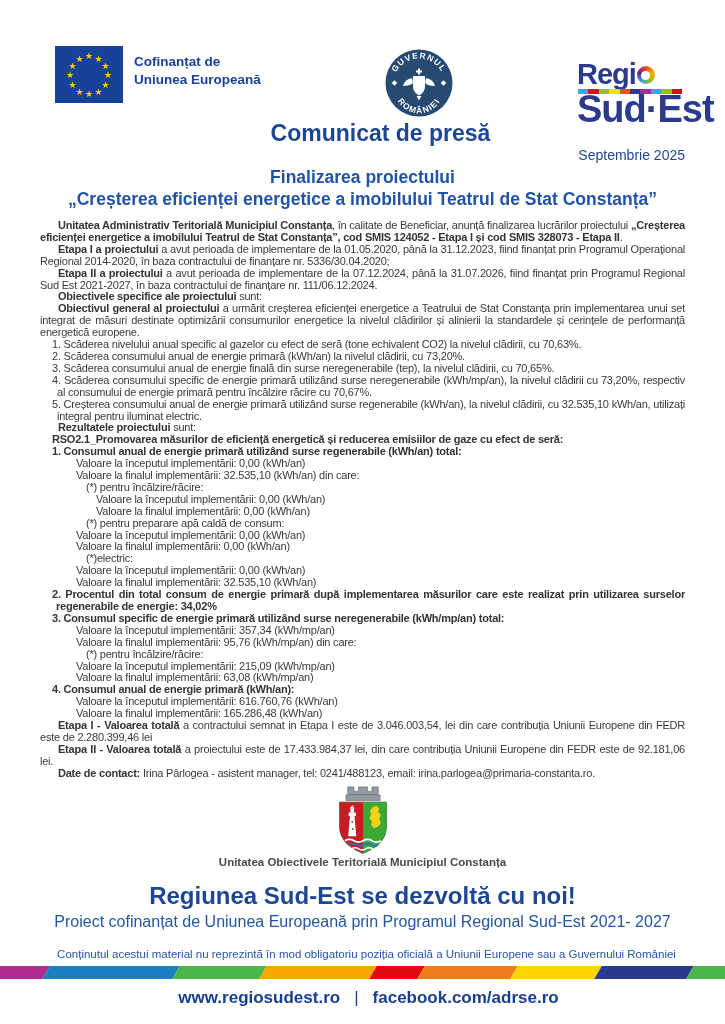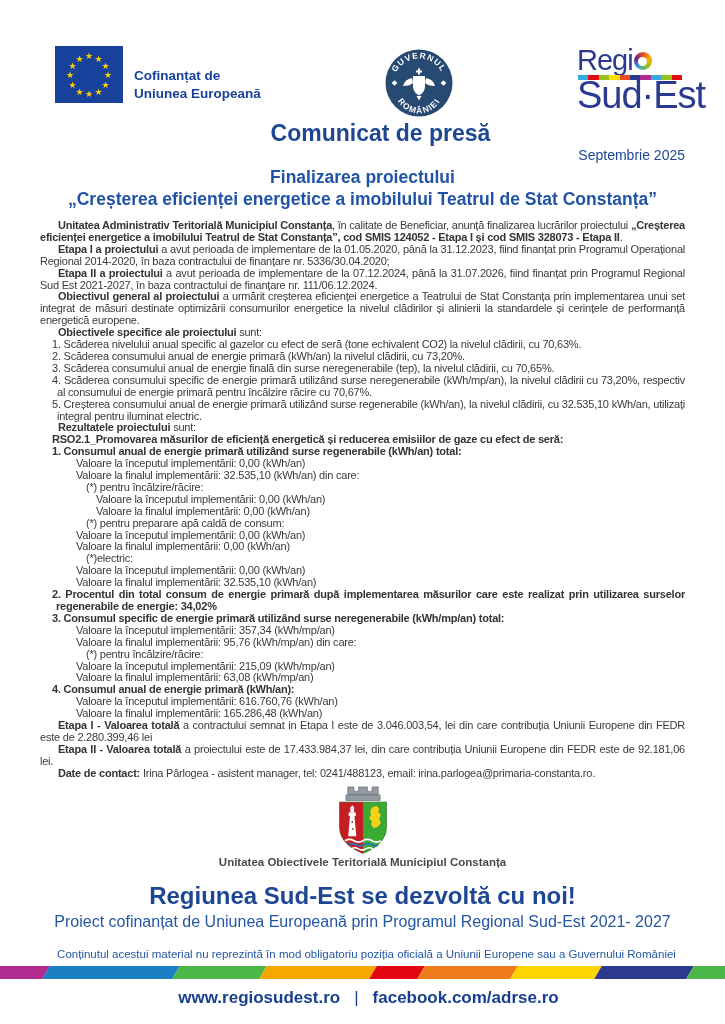--- a/index.html
+++ b/index.html
@@ -5,23 +5,23 @@
   html,body { margin:0; padding:0; background:#e8e8e8; }
   .page {
     position:relative; width:725px; height:1024px; margin:0 auto;
     background:#ffffff; overflow:hidden;
     font-family:"Liberation Sans", sans-serif; color:#3a3a3a;
   }
   
   .hdr { position:absolute; top:46px; left:55px; right:38px; height:72px;
          display:flex; justify-content:space-between; align-items:flex-start; }
   .eu { display:flex; gap:11px; }
-  .eu-txt { margin-top:21px; font-size:13.5px; font-weight:bold; color:#17419a; line-height:17.5px; }
+  .eu-txt { margin-top:7px; font-size:13.5px; font-weight:bold; color:#17419a; line-height:17.5px; }
   .gov-seal { margin-top:1px; }
-  .regio { color:#2b3a8f; font-weight:normal; width:110px; margin-top:2px; }
+  .regio { color:#2b3a8f; font-weight:bold; width:110px; margin-top:16px; }
   .regio-l1 { font-size:29px; line-height:25px; letter-spacing:-1px; display:flex; align-items:flex-end; }
   .regio-o { display:inline-block; width:18px; height:18px; border-radius:50%; margin:0 0 3px 1px;
              background:conic-gradient(#e94e1b,#f9b000,#95c11f,#36a9e1,#662483,#e94e1b); position:relative; }
   .regio-o::after { content:""; position:absolute; inset:4.5px; background:#fff; border-radius:50%; }
   .regio-stripe { display:flex; height:5px; width:104px; margin:2px 0 1px 1px; }
   .regio-stripe div { flex:1; }
   .regio-l2 { font-size:38px; line-height:28px; letter-spacing:-1px; }
   
   .title { position:absolute; top:120px; left:0; right:0; margin:0; text-align:center;
            font-size:23px; font-weight:bold; color:#1d4693;padding-left:36px; }
@@ -143,22 +143,22 @@
 
   <div class="headline">
     <div>Finalizarea proiectului</div>
     <div>„Creșterea eficienței energetice a imobilului Teatrul de Stat Constanța”</div>
   </div>
 
   <main class="body">
       <p class="p0"><b>Unitatea Administrativ Teritorială Municipiul Constanța</b><span>, în calitate de Beneficiar, anunță finalizarea lucrărilor proiectului </span><b>„Creșterea eficienței energetice a imobilului Teatrul de Stat Constanța”, cod SMIS 124052 - Etapa I și cod SMIS 328073 - Etapa II</b><span>.</span></p>
       <p class="p0"><b>Etapa I a proiectului</b><span> a avut perioada de implementare de la 01.05.2020, până la 31.12.2023, fiind finanțat prin Programul Operațional Regional 2014-2020, în baza contractului de finanțare nr. 5336/30.04.2020;</span></p>
       <p class="p0"><b>Etapa II a proiectului</b><span> a avut perioada de implementare de la 07.12.2024, până la 31.07.2026, fiind finanțat prin Programul Regional Sud Est 2021-2027, în baza contractului de finanțare nr. 111/06.12.2024.</span></p>
+      <p class="p0"><b>Obiectivele specifice ale proiectului</b><span> sunt:</span></p>
       <p class="p0"><b>Obiectivul general al proiectului</b><span> a urmărit creșterea eficienței energetice a Teatrului de Stat Constanța prin implementarea unui set integrat de măsuri destinate optimizării consumurilor energetice la nivelul clădirilor și alinierii la standardele și cerințele de performanță energetică europene.</span></p>
-      <p class="p0"><b>Obiectivele specifice ale proiectului</b><span> sunt:</span></p>
       <p class="li"><span>1. Scăderea nivelului anual specific al gazelor cu efect de seră (tone echivalent CO2) la nivelul clădirii, cu 70,63%.</span></p>
       <p class="li"><span>2. Scăderea consumului anual de energie primară (kWh/an) la nivelul clădirii, cu 73,20%.</span></p>
       <p class="li"><span>3. Scăderea consumului anual de energie finală din surse neregenerabile (tep), la nivelul clădirii, cu 70,65%.</span></p>
       <p class="li"><span>4. Scăderea consumului specific de energie primară utilizând surse neregenerabile (kWh/mp/an), la nivelul clădirii cu 73,20%, respectiv al consumului de energie primară pentru încălzire răcire cu 70,67%.</span></p>
       <p class="li"><span>5. Creșterea consumului anual de energie primară utilizând surse regenerabile (kWh/an), la nivelul clădirii, cu 32.535,10 kWh/an, utilizați integral pentru iluminat electric.</span></p>
       <p class="p0"><b>Rezultatele proiectului</b><span> sunt:</span></p>
       <p class="rso"><b>RSO2.1_Promovarea măsurilor de eficiență energetică și reducerea emisiilor de gaze cu efect de seră:</b></p>
       <p class="li2"><b>1. Consumul anual de energie primară utilizând surse regenerabile (kWh/an) total:</b></p>
       <p class="v"><span>Valoare la începutul implementării: 0,00 (kWh/an)</span></p>
       <p class="v"><span>Valoare la finalul implementării: 32.535,10 (kWh/an) din care:</span></p>

